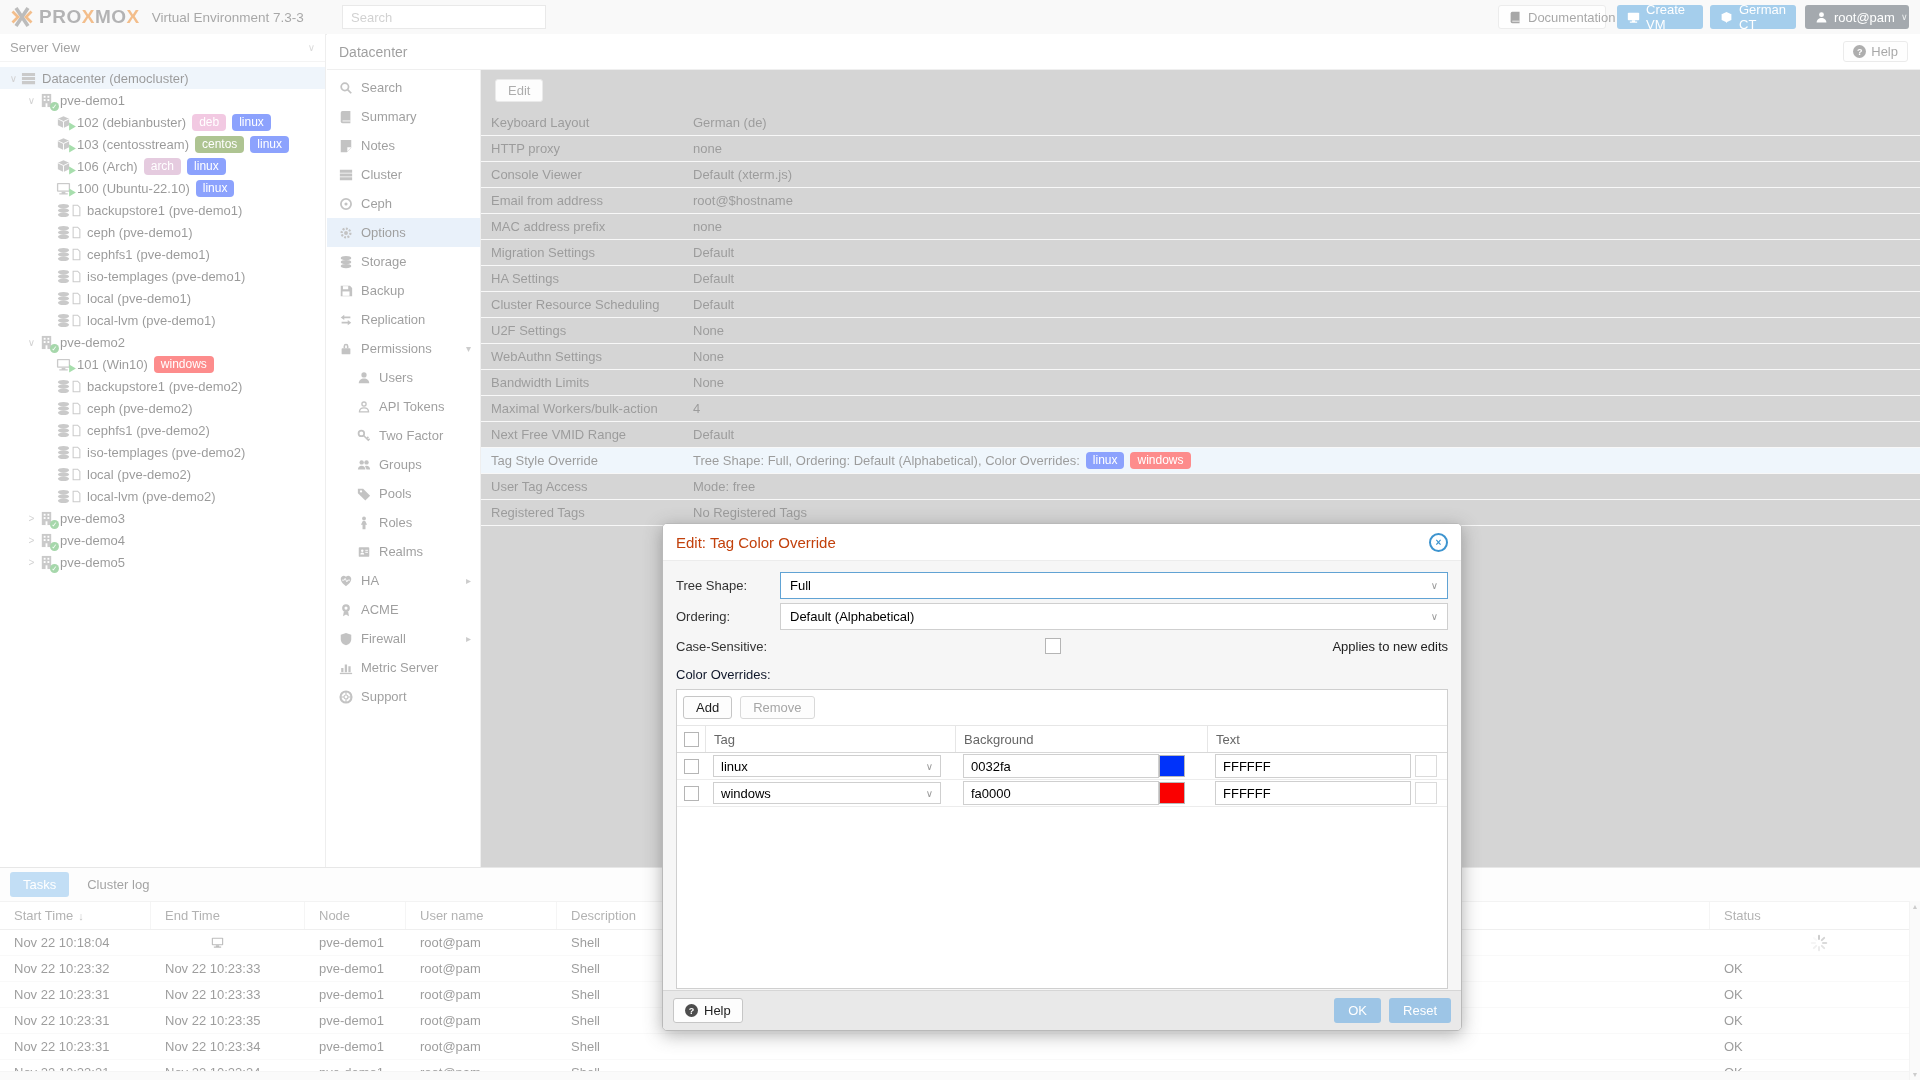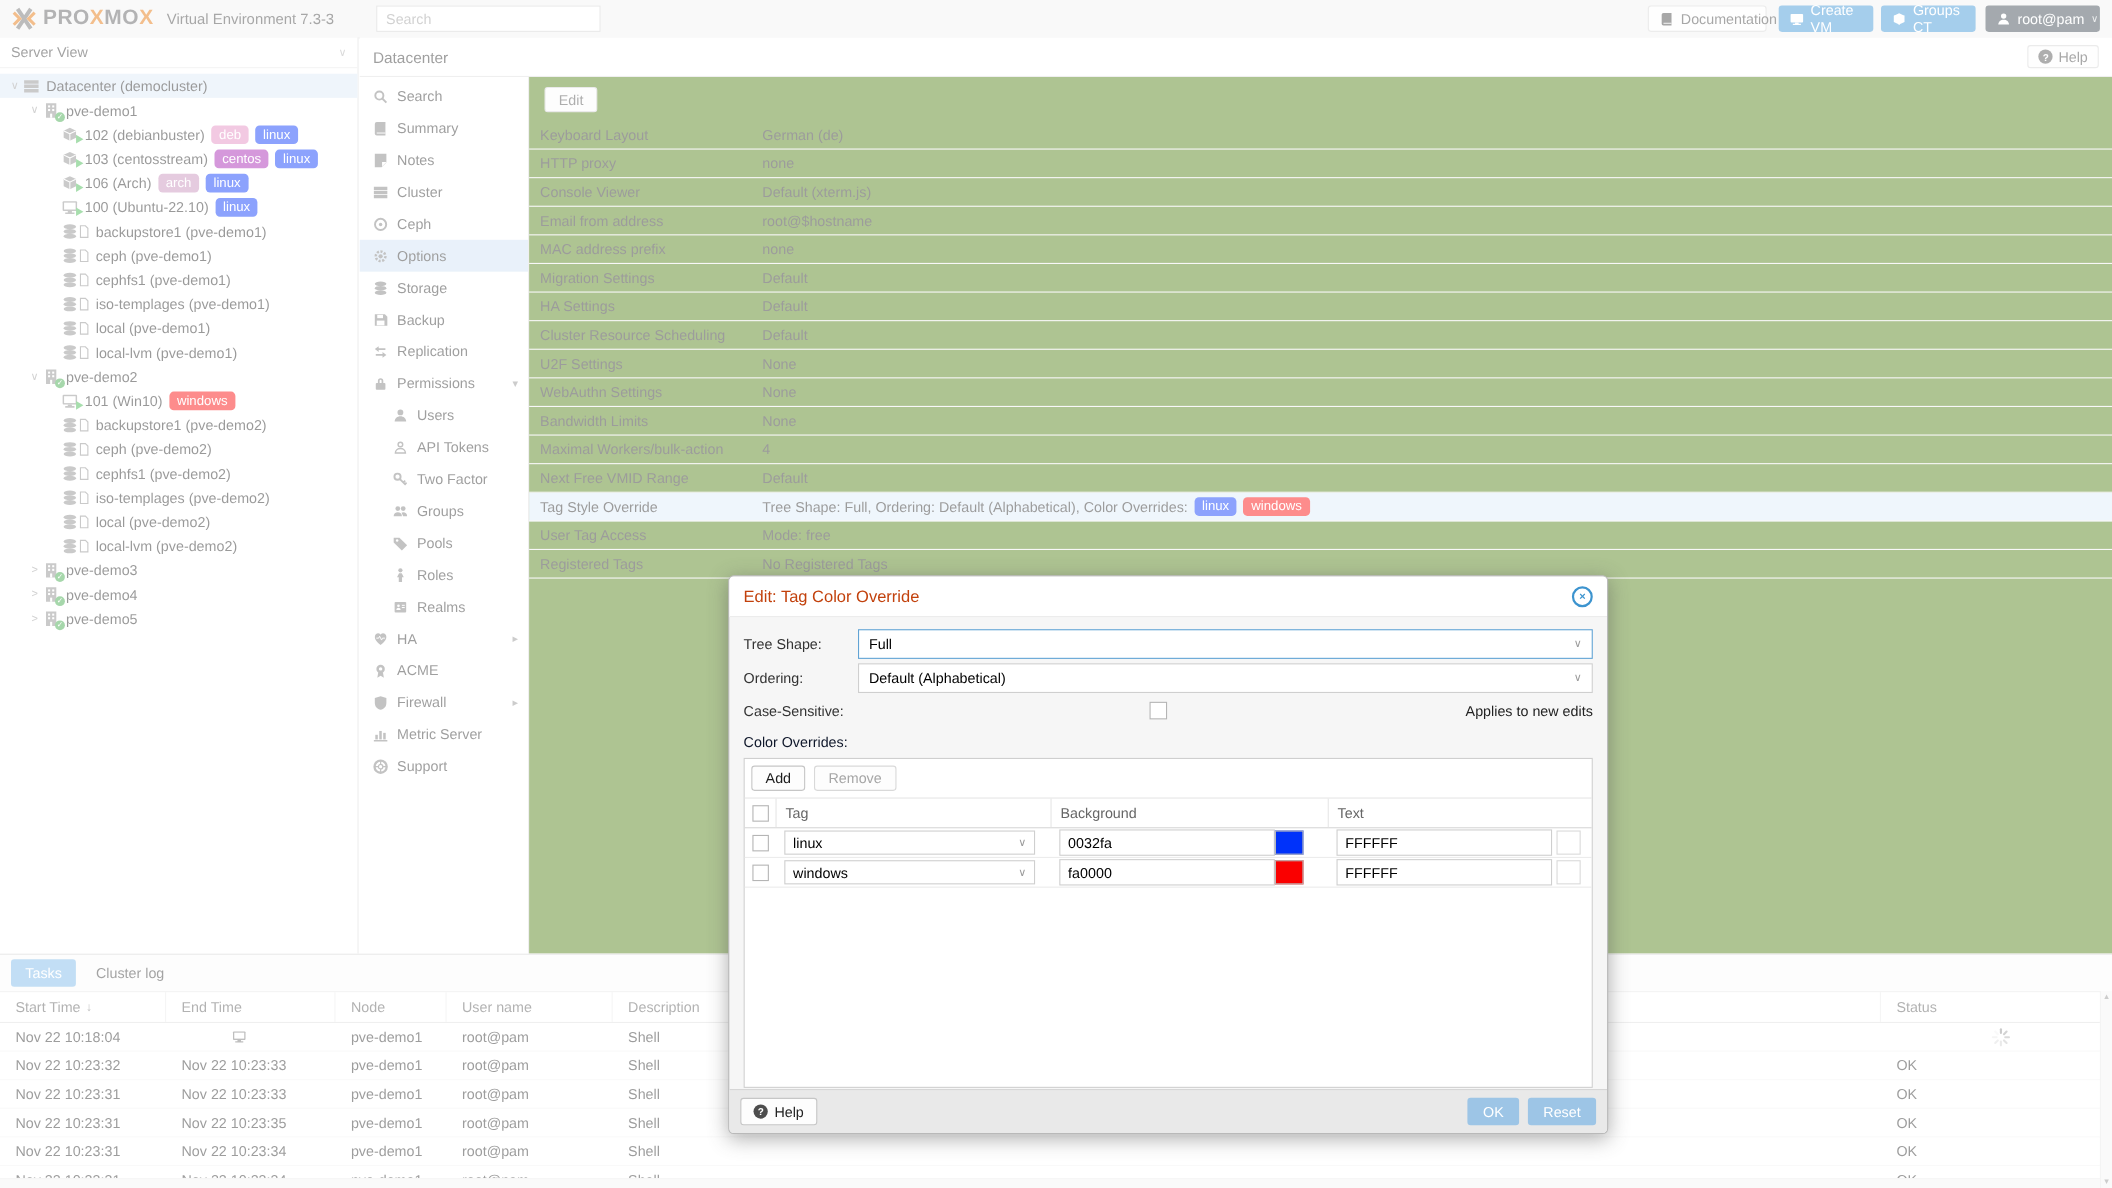--- a/index.html
+++ b/index.html
@@ -43,21 +43,21 @@
   .rightreg{position:absolute;left:327px;top:34px;right:0;bottom:213px;display:flex;flex-direction:column;background:#fff;}
   .content-hdr{height:35px;flex:none;display:flex;align-items:center;padding:0 12px;border-bottom:1px solid #dcdcdc;color:#2b2b2b;font-size:14px;}
   .helpbtn{margin-left:auto;display:flex;align-items:center;gap:5px;border:1px solid #d2d2d2;background:#fdfdfd;border-radius:3px;padding:2px 9px;color:#3c3c3c;font-size:13px;cursor:pointer;}
   .qico{width:13px;height:13px;border-radius:50%;background:#4d4d4d;color:#fff;font-size:9px;font-weight:bold;display:flex;align-items:center;justify-content:center;}
   .rightbody{flex:1;display:flex;min-height:0;}
   .menu{width:154px;flex:none;border-right:1px solid #dcdcdc;padding-top:3px;box-sizing:border-box;}
   .mitem{height:29px;display:flex;align-items:center;gap:8px;padding-left:12px;color:#2a2a2a;cursor:pointer;}
   .mitem.ind{padding-left:30px;}
   .mitem.selected{background:#cfe1f4;}
   .marrow{margin-left:auto;margin-right:9px;color:#8f8f8f;font-size:10px;}
-  .main{flex:1;position:relative;background:#4d7c0f;min-width:0;}
+  .main{flex:1;position:relative;background:#a3a3a3;min-width:0;}
   .editbtn{display:inline-block;margin:9px 0 0 14px;padding:3px 12px;border:1px solid #d0d0d0;border-radius:3px;background:#fbfbfb;color:#4a4a4a;cursor:pointer;}
   .opt-table{margin-top:8px;}
   .orow{height:25px;display:flex;align-items:center;border-bottom:1px solid #f0f0f0;padding-left:10px;cursor:pointer;}
   .orow.hl{background:#dcebf8;}
   .olabel{width:202px;flex:none;color:#242424;}
   .oval{color:#242424;display:flex;align-items:center;}
   
   .tasks{position:absolute;left:0;right:0;top:867px;bottom:0;background:#fff;border-top:1px solid #c9c9c9;box-sizing:border-box;}
   .ttabs{height:33px;display:flex;align-items:center;gap:5px;padding-left:10px;background:#fafafa;}
   .ttab{padding:5px 13px;border-radius:3px;color:#333;cursor:pointer;}
@@ -289,21 +289,21 @@
     <div class="hbtn blue cvm">
         <svg class="ic" style="width:13px;height:13px">
           <use href="#i-monitor"></use>
         </svg>
         <span>Create VM</span>
       </div>
     <div class="hbtn blue cct">
         <svg class="ic" style="width:13px;height:13px">
           <use href="#i-ct"></use>
         </svg>
-        <span>Groups CT</span>
+        <span>German CT</span>
       </div>
     <div class="hbtn user">
         <svg class="ic" style="width:13px;height:13px">
           <use href="#i-user"></use>
         </svg>
         <span>root@pam</span>
         <span class="chev">∨</span>
       </div>
   </div>
 
@@ -362,21 +362,21 @@
             <svg class="ic">
               <use href="#i-ct"></use>
             </svg>
 
             <svg class="play">
               <use href="#i-play"></use>
             </svg>
 
           </span>
           <span>103 (centosstream)</span>
-          <span class="tag" style="background: #a21caf;">centos</span>
+          <span class="tag" style="background: #4d7c0f;">centos</span>
           <span class="tag" style="background: rgb(0, 50, 250);">linux</span>
         </div>
 
         <div class="trow lv2">
 
           <span class="ticwrap">
             <svg class="ic">
               <use href="#i-ct"></use>
             </svg>
 

